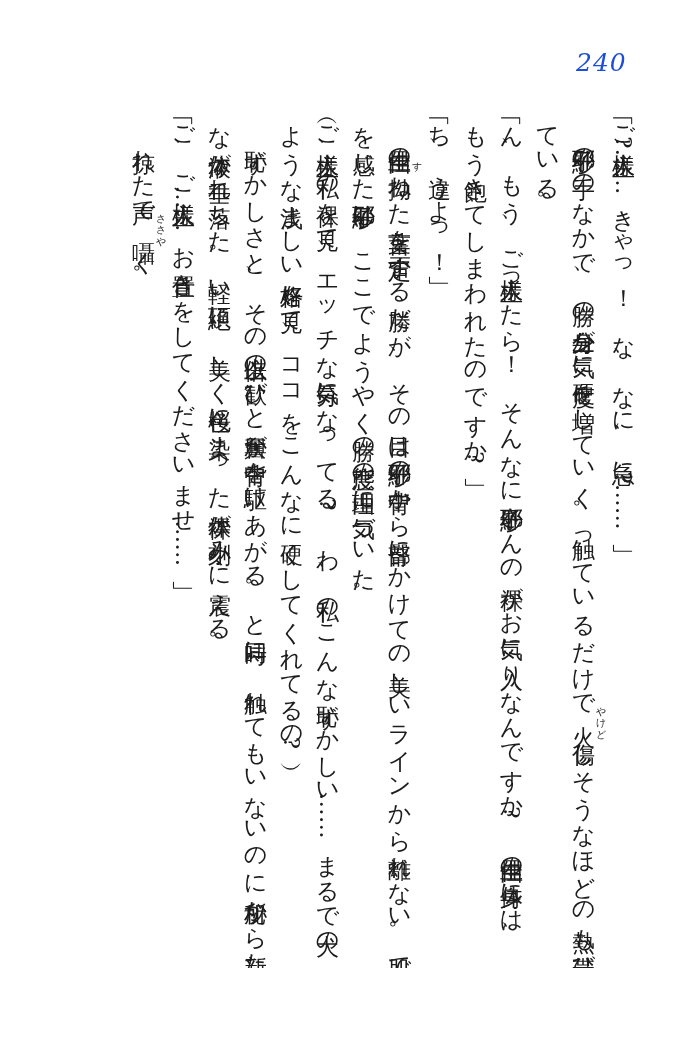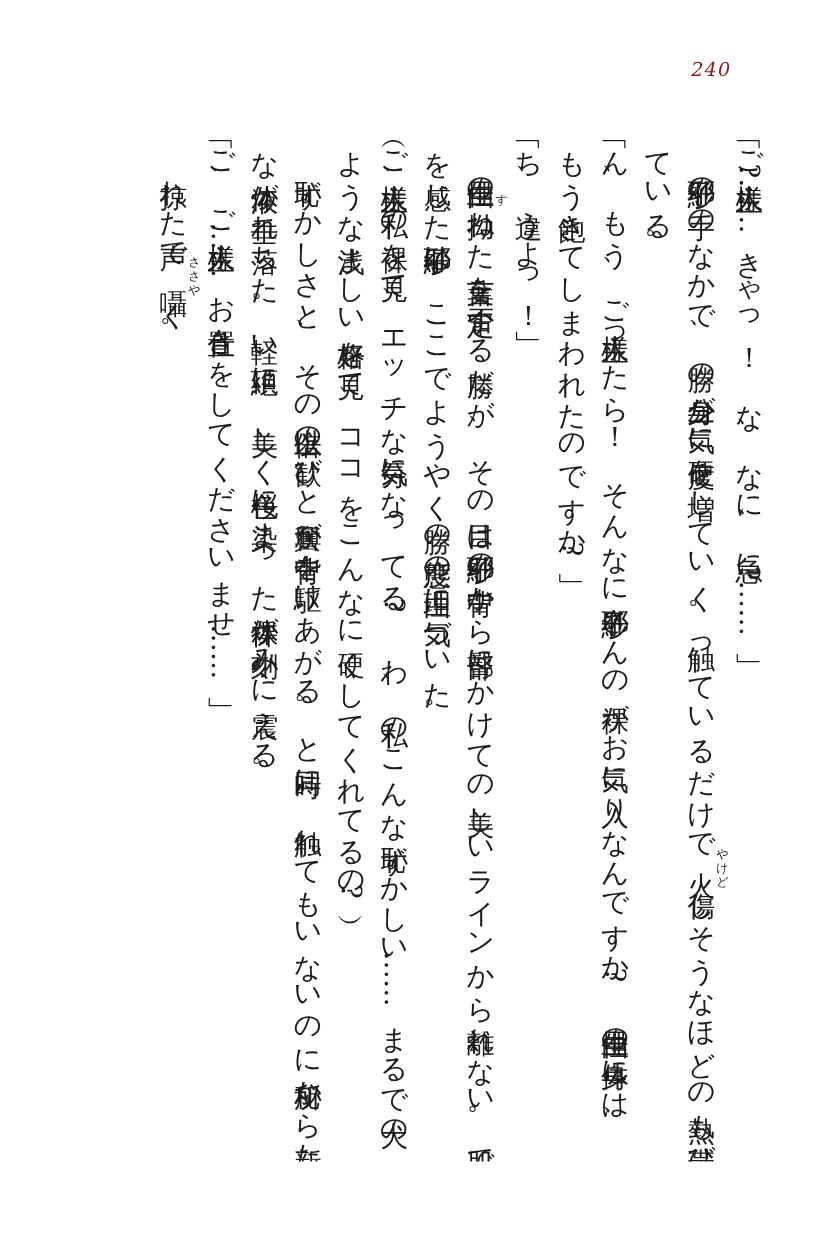--- a/index.html
+++ b/index.html
@@ -18,22 +18,22 @@
     position: absolute;
     inset: 0;
     background: #ffffff;
   }
   .page-number {
     position: absolute;
     top: 48px;
     left: 576px;
     font-family: "DejaVu Serif", "Liberation Serif", serif;
     font-style: italic;
-    font-size: 16px;
-    color: #7f1d1d;
+    font-size: 25px;
+    color: #1d4ed8;
     letter-spacing: 1px;
   }
   .text-block {
     position: absolute;
     top: 110px;
     right: 58px;
     width: 582px;
     height: 858px;
     writing-mode: vertical-rl;
     -webkit-writing-mode: vertical-rl;

